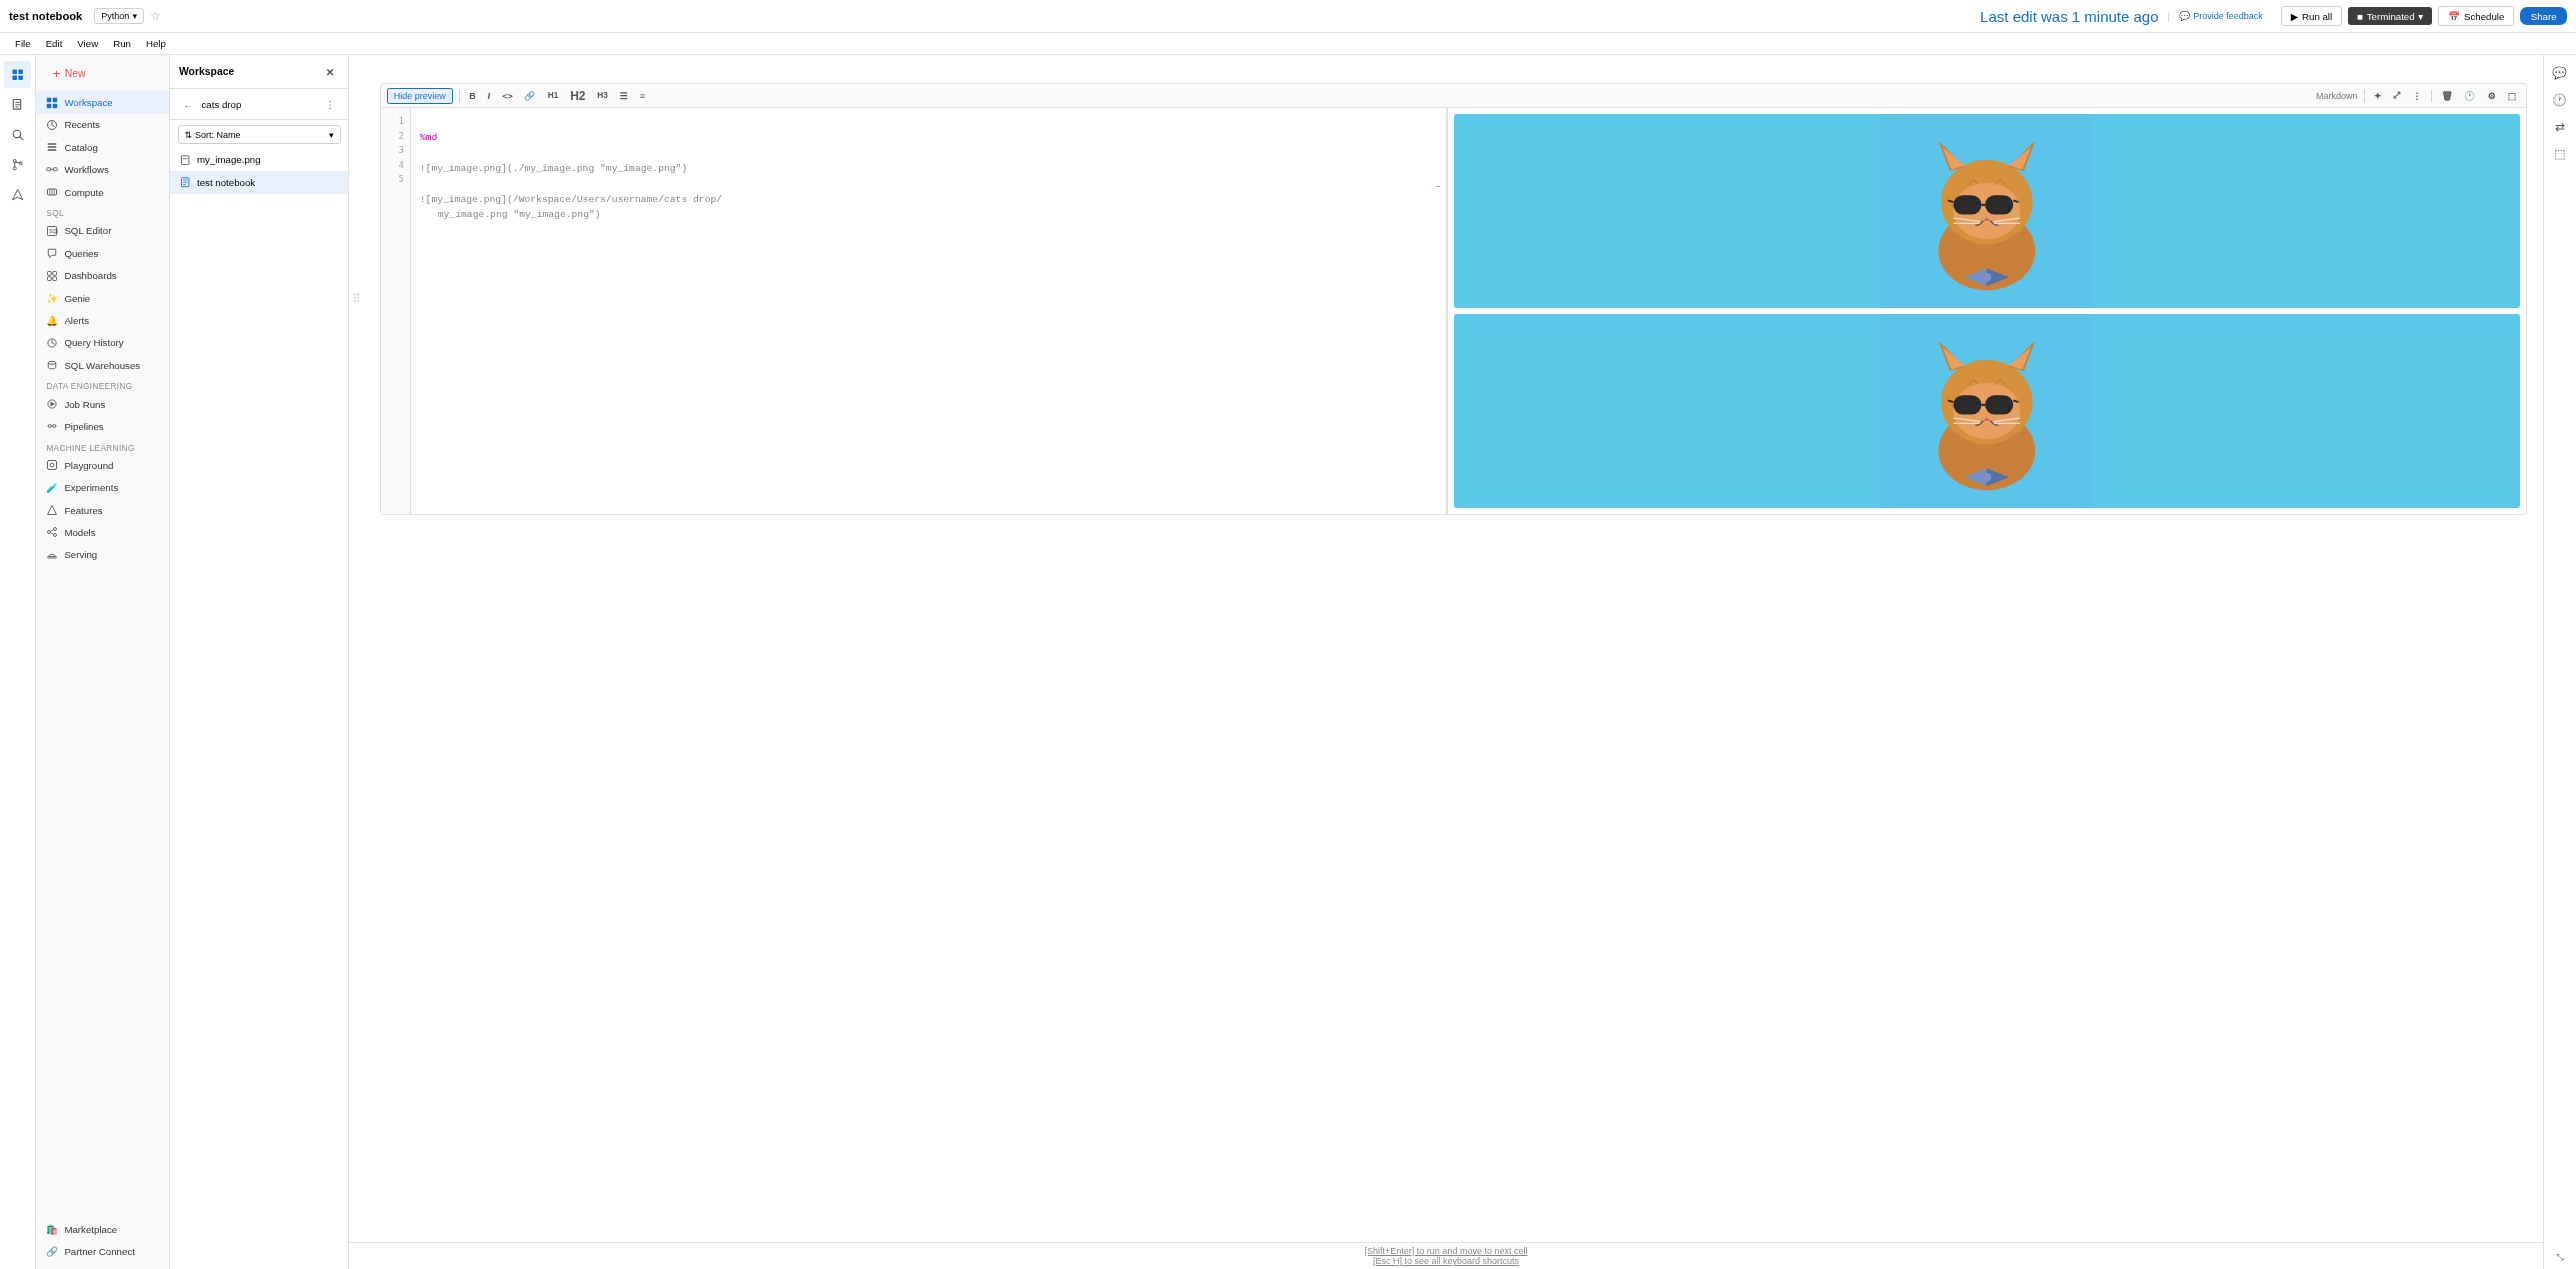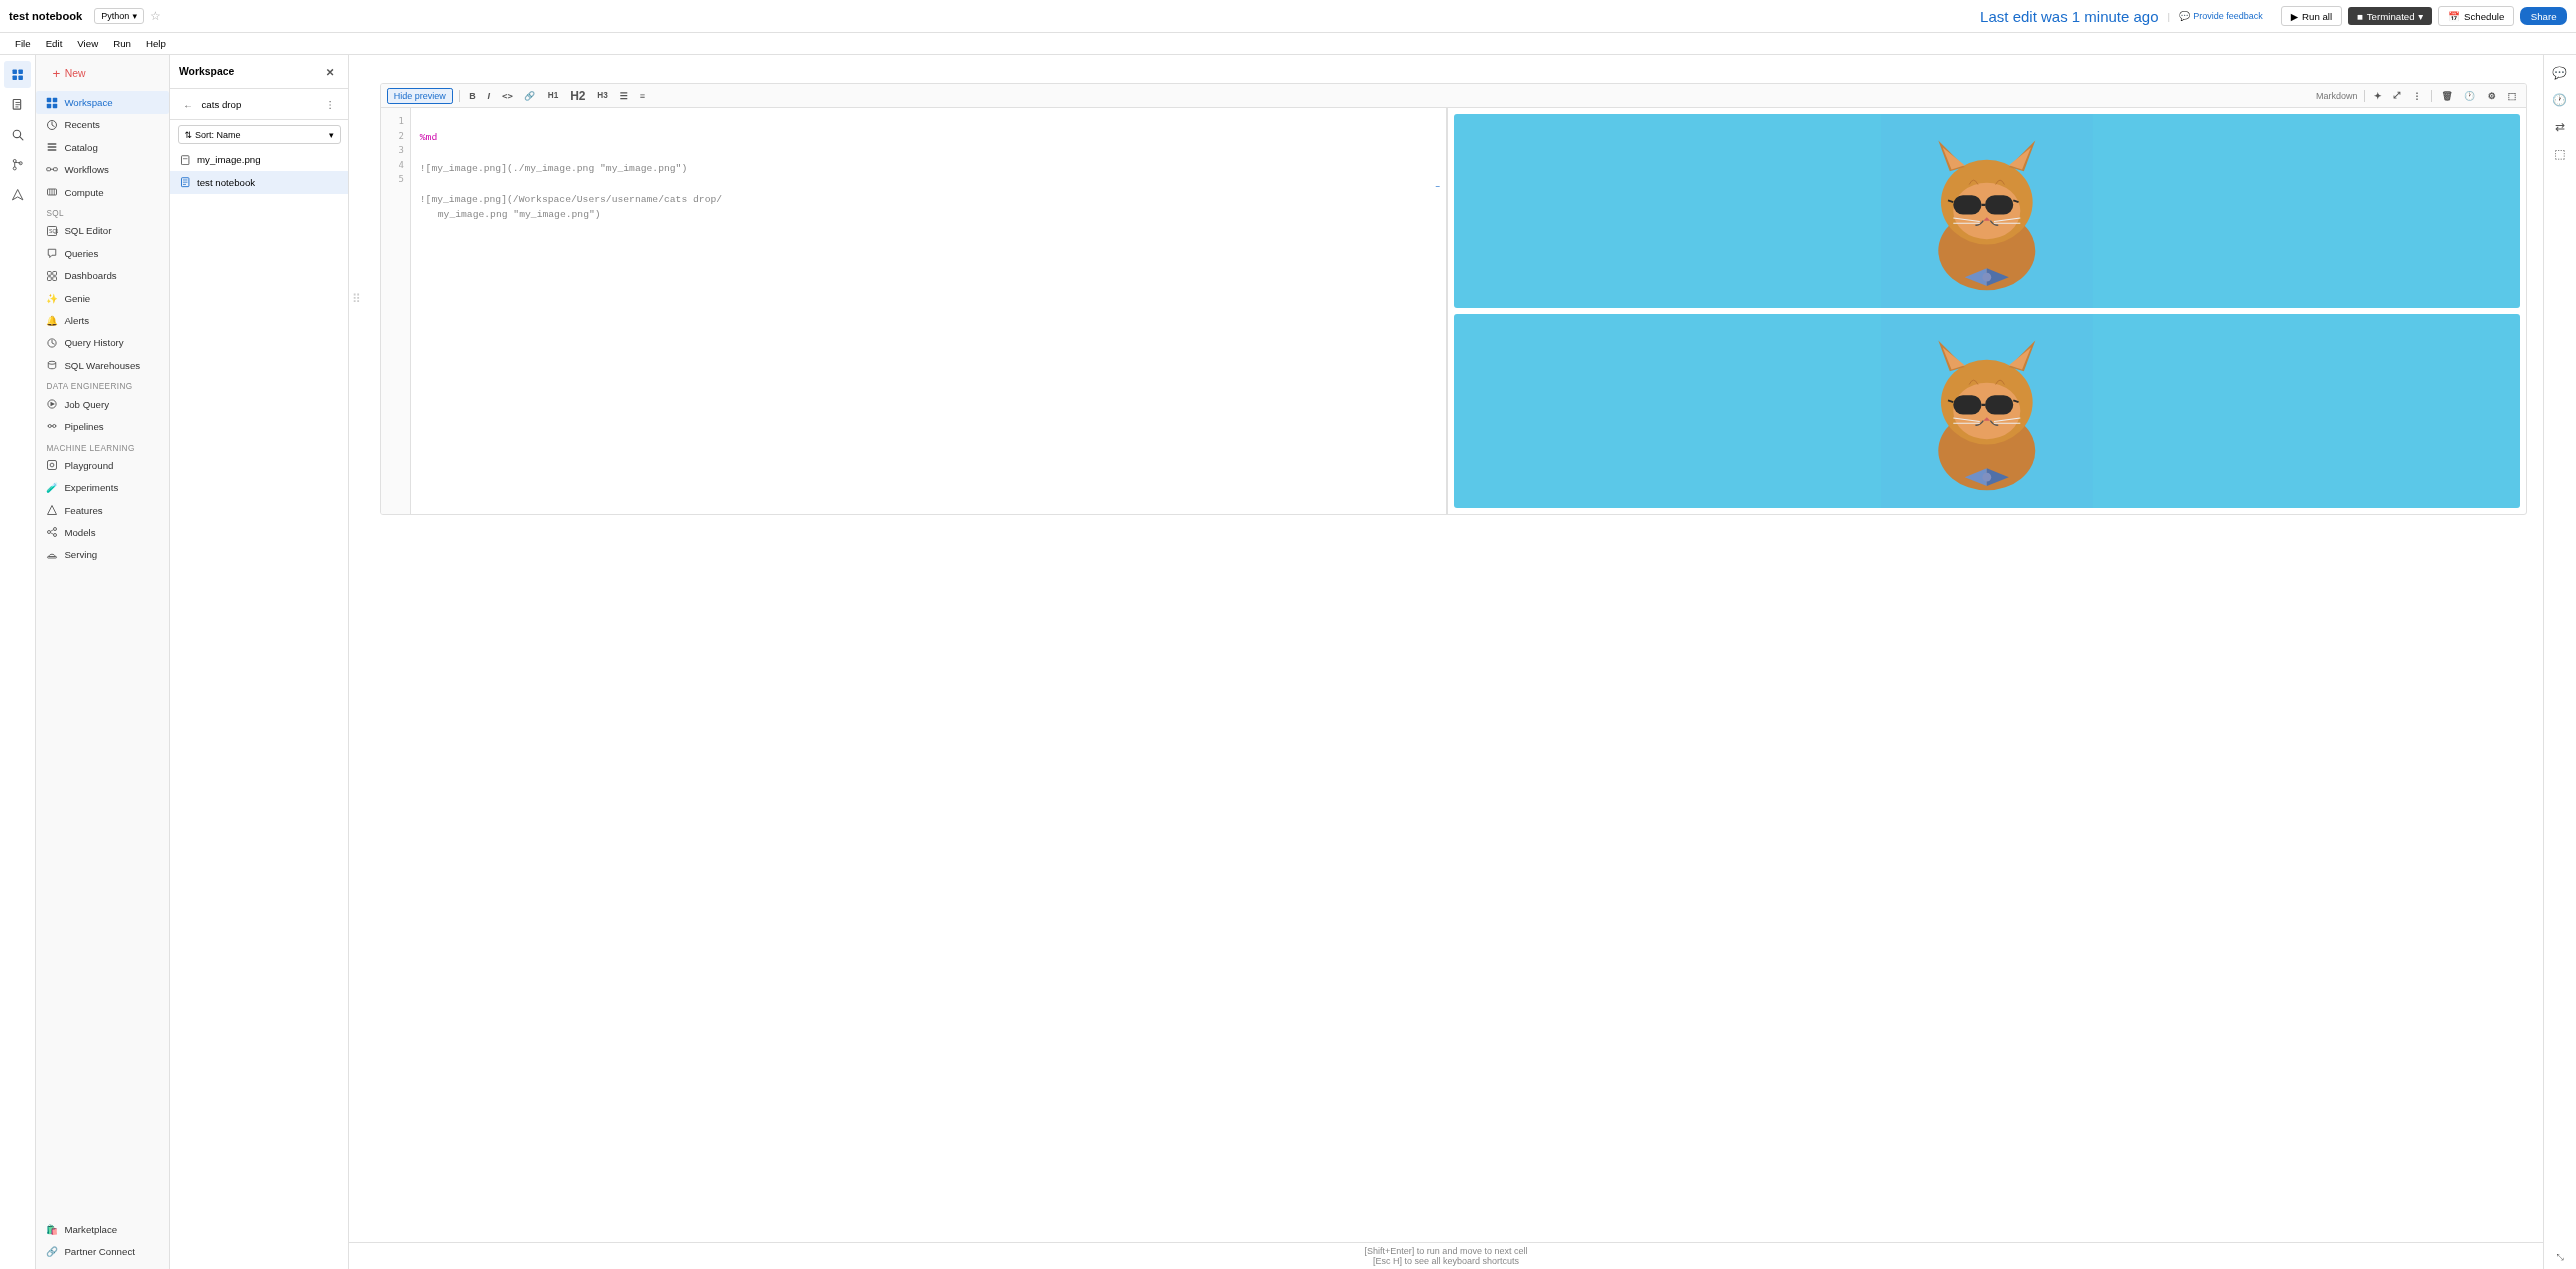--- a/index.html
+++ b/index.html
@@ -59,21 +59,21 @@
     .cell-format-label { font-size: 9px; color: #777; margin-left: auto; }
     .cell-format-sep { width: 0.7px; height: 12px; background: #d0d0d0; margin: 0 1.5px; }
     .cell-content { display: flex; }
     .cell-gutter { width: 30px; background: #fafafa; border-right: 0.7px solid #e0e0e0; padding: 6px 0; }
     .line-number { font-size: 9px; color: #aaa; text-align: right; padding: 0 6px; line-height: 1.6; font-family: monospace; }
     .cell-code { flex: 1; padding: 6px 9px; font-family: 'Courier New', monospace; font-size: 9.7px; line-height: 1.6; white-space: pre; overflow-x: auto; min-height: 89px; }
     .cell-output { flex: 1; padding: 6px; border-left: 0.7px solid #e0e0e0; display: flex; flex-direction: column; gap: 6px; }
     .drag-handle { color: #ccc; font-size: 12px; cursor: grab; display: flex; align-items: center; padding: 0 3px; }
 
     
-    .statusbar { border-top: 0.7px solid #e0e0e0; padding: 3px 12px; font-size: 9px; color: #888; text-align: center; flex-shrink: 0; }
+    .statusbar { border-top: 0.7px solid #e0e0e0; padding: 3px 12px; font-size: 9px; color: #888; text-align: center; flex-shrink: 0; text-decoration: underline; }
 
     
     .right-panel { width: 33px; border-left: 0.7px solid #e0e0e0; display: flex; flex-direction: column; align-items: center; padding-top: 6px; gap: 3px; background: #fff; flex-shrink: 0; }
     .right-panel-btn { width: 24px; height: 24px; display: flex; align-items: center; justify-content: center; cursor: pointer; border-radius: 3px; color: #555; font-size: 12px; }
   </style>
 </head>
 <body>
 
 <div class="topbar">
   <span class="topbar-title">test notebook</span>
@@ -272,21 +272,21 @@
     </div>
 
     <div class="sidebar-section-label">Data Engineering</div>
     <div class="sidebar-item">
       <span class="sidebar-icon">
         <svg width="12" height="12" viewBox="0 0 16 16" fill="none">
             <circle cx="8" cy="8" r="5.5" stroke="#555" stroke-width="1.2"></circle>
             <polygon points="6,5 12,8 6,11" fill="#555"></polygon>
           </svg>
       </span>
-      <span>Job Query</span>
+      <span>Job Runs</span>
     </div>
     <div class="sidebar-item">
       <span class="sidebar-icon">
         <svg width="12" height="12" viewBox="0 0 16 16" fill="none">
             <line x1="2" y1="8" x2="14" y2="8" stroke="#555" stroke-width="1.3"></line>
             <circle cx="5" cy="8" r="2" stroke="#555" stroke-width="1.2" fill="white"></circle>
             <circle cx="11" cy="8" r="2" stroke="#555" stroke-width="1.2" fill="white"></circle>
           </svg>
       </span>
       <span>Pipelines</span>

